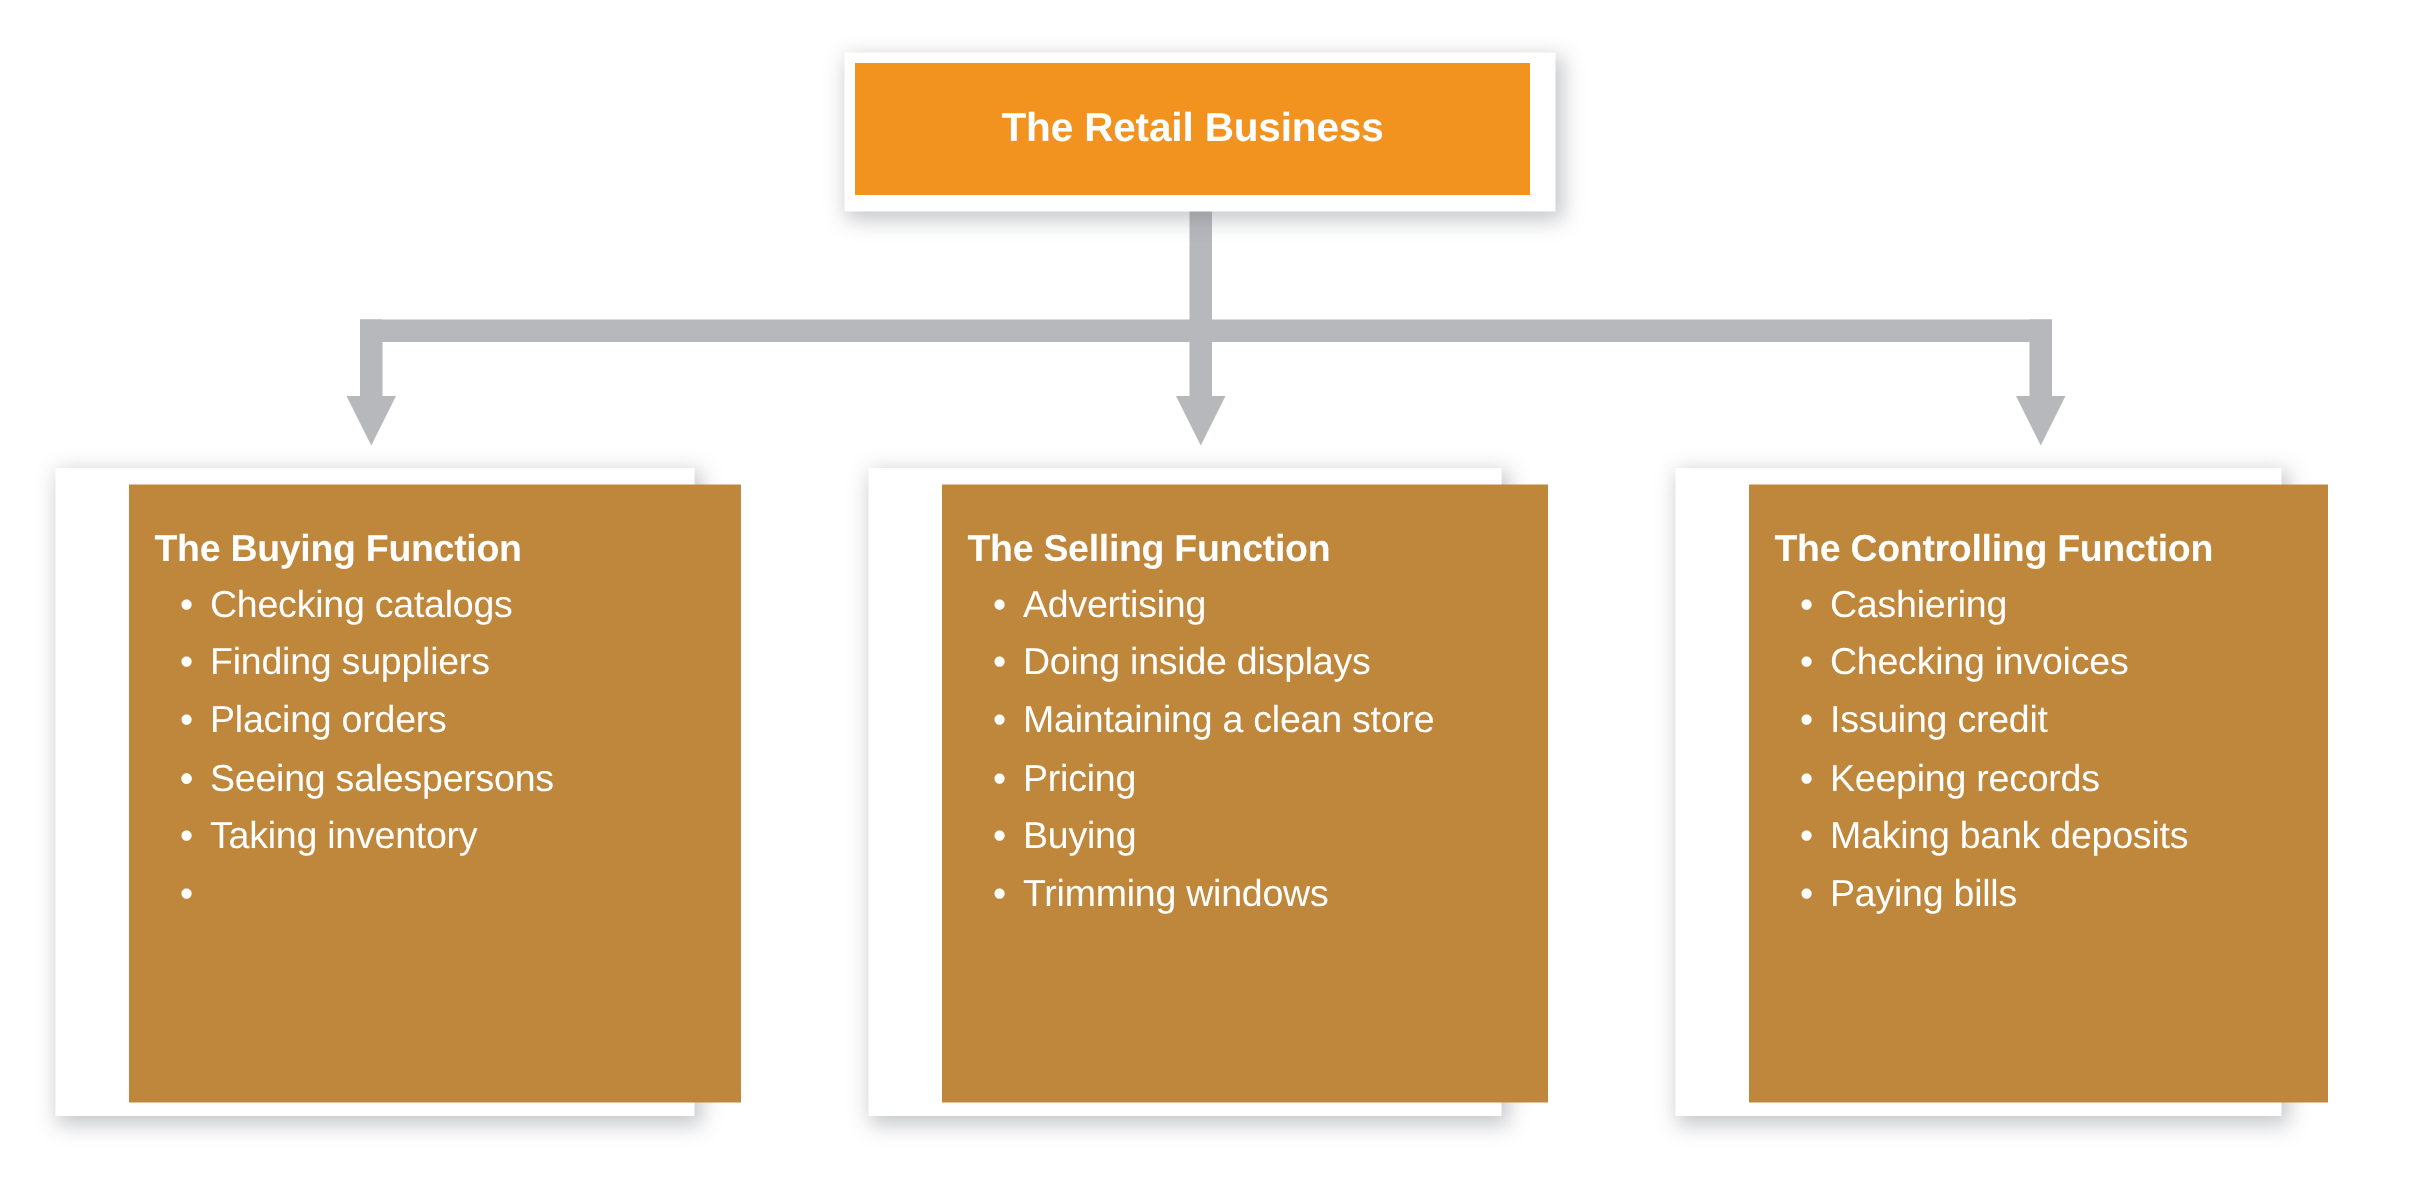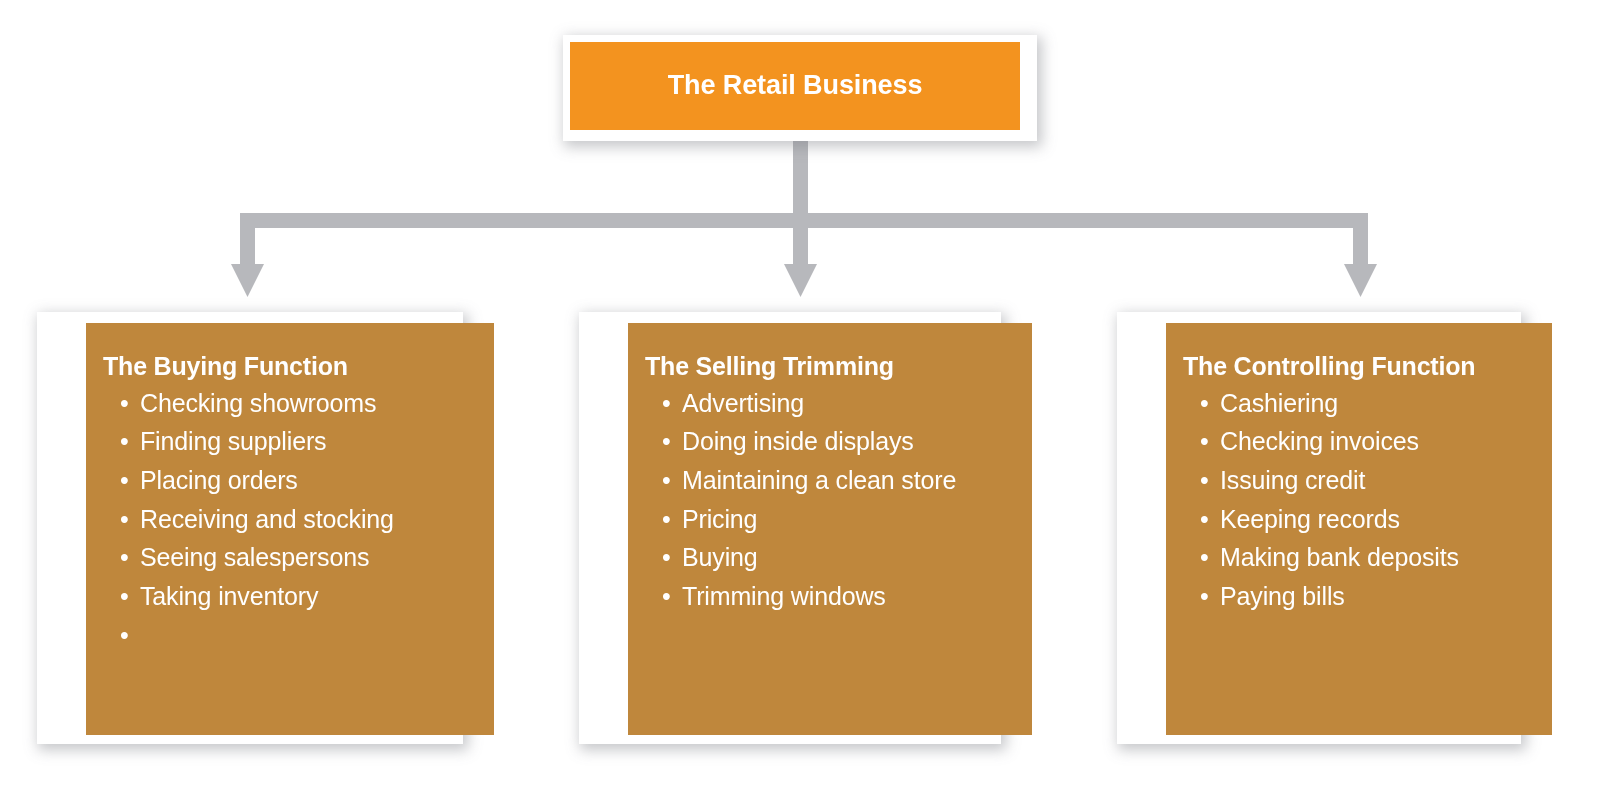--- a/index.html
+++ b/index.html
@@ -140,52 +140,51 @@
       <span class="root-title">The Retail Business</span>
     </div>
   </div>
 
   <div id="node-buying" class="node node-function">
     <div class="node-inner">
       <div class="fn-title">The Buying Function</div>
       <ul class="fn-list">
         <li>
           <span class="bullet-dot">•</span>
-          <span class="item-text">Checking showrooms</span>
+          <span class="item-text">Checking catalogs</span>
         </li>
         <li>
           <span class="bullet-dot">•</span>
           <span class="item-text">Finding suppliers</span>
         </li>
         <li>
           <span class="bullet-dot">•</span>
           <span class="item-text">Placing orders</span>
         </li>
         <li>
           <span class="bullet-dot">•</span>
-          <span class="item-text">Receiving and stocking</span>
         </li>
         <li>
           <span class="bullet-dot">•</span>
           <span class="item-text">Seeing salespersons</span>
         </li>
         <li>
           <span class="bullet-dot">•</span>
           <span class="item-text">Taking inventory</span>
         </li>
         <li>
           <span class="bullet-dot">•</span>
         </li>
       </ul>
     </div>
   </div>
 
   <div id="node-selling" class="node node-function">
     <div class="node-inner">
-      <div class="fn-title">The Selling Trimming</div>
+      <div class="fn-title">The Selling Function</div>
       <ul class="fn-list">
         <li>
           <span class="bullet-dot">•</span>
           <span class="item-text">Advertising</span>
         </li>
         <li>
           <span class="bullet-dot">•</span>
           <span class="item-text">Doing inside displays</span>
         </li>
         <li>

